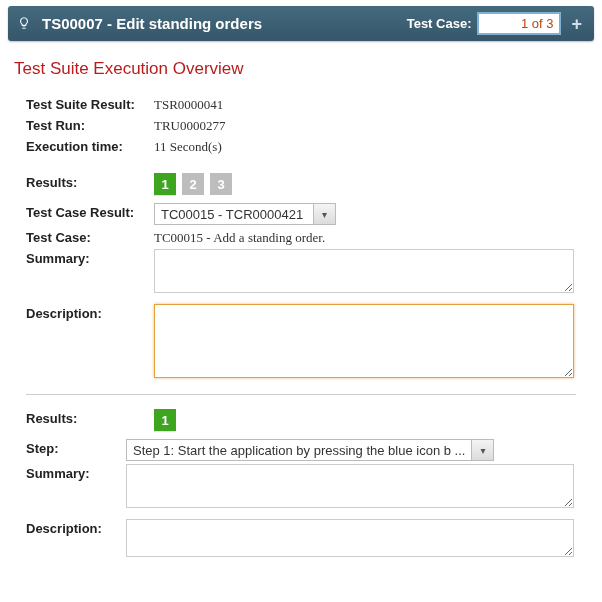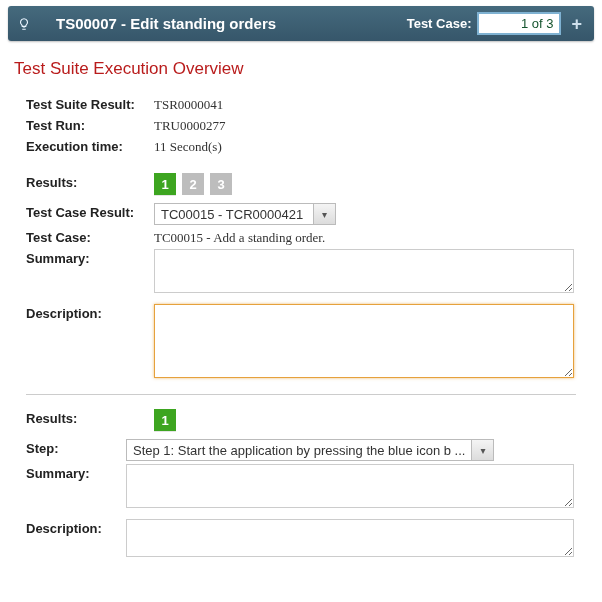--- a/index.html
+++ b/index.html
@@ -18,22 +18,22 @@
     display: flex;
     align-items: center;
     justify-content: space-between;
     padding: 6px 8px;
     margin: 6px 8px 12px 8px;
     border-radius: 3px;
     box-shadow: 0 1px 2px rgba(0,0,0,0.25);
   }
   .header-left {
     display: flex;
-    align-items: center;
-    gap: 24px;
+    align-items: flex-start;
+    gap: 10px;
   }
   .bulb-icon {
     width: 16px; height: 16px;
     display: inline-flex; align-items: center; justify-content: center;
     color: #eaf5ff;
   }
   .header-title {
     font-weight: bold;
     font-size: 15px;
   }
@@ -46,21 +46,21 @@
     color: #fff;
   }
   .tc-input {
     background: #fff;
     border: 2px solid #7fb2d2;
     padding: 2px 6px;
     width: 84px;
     text-align: right;
     font-size: 13px;
     font-family: inherit;
-    color: #14532d;
+    color: #c2410c;
   }
   .plus-btn {
     background: transparent;
     border: none;
     color: #cfe0ec;
     font-size: 18px;
     font-weight: bold;
     cursor: pointer;
     padding: 0 4px;
     line-height: 1;

